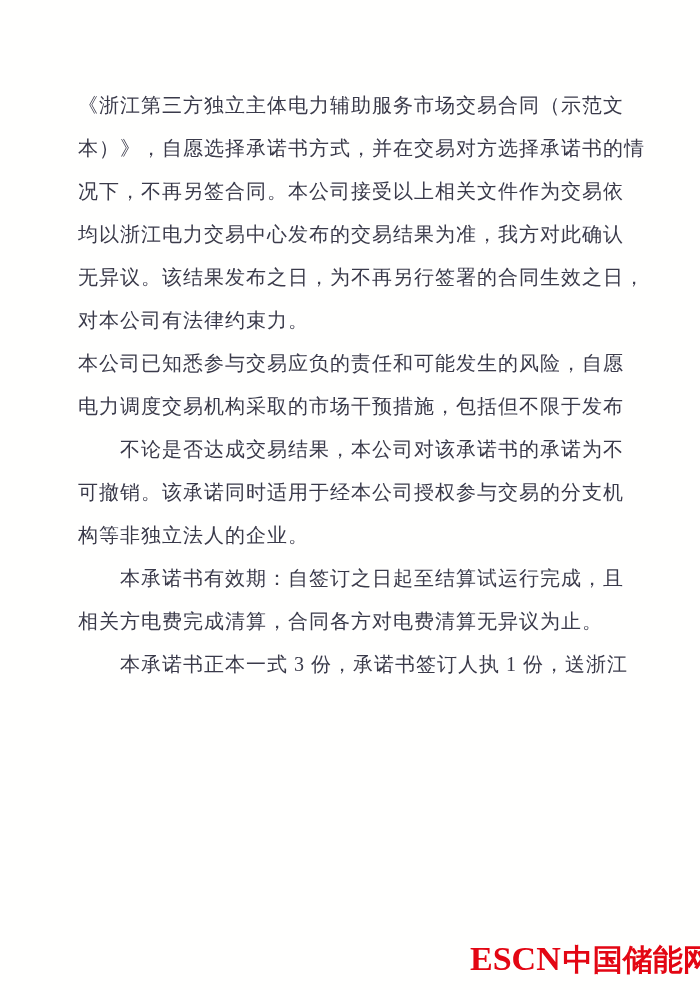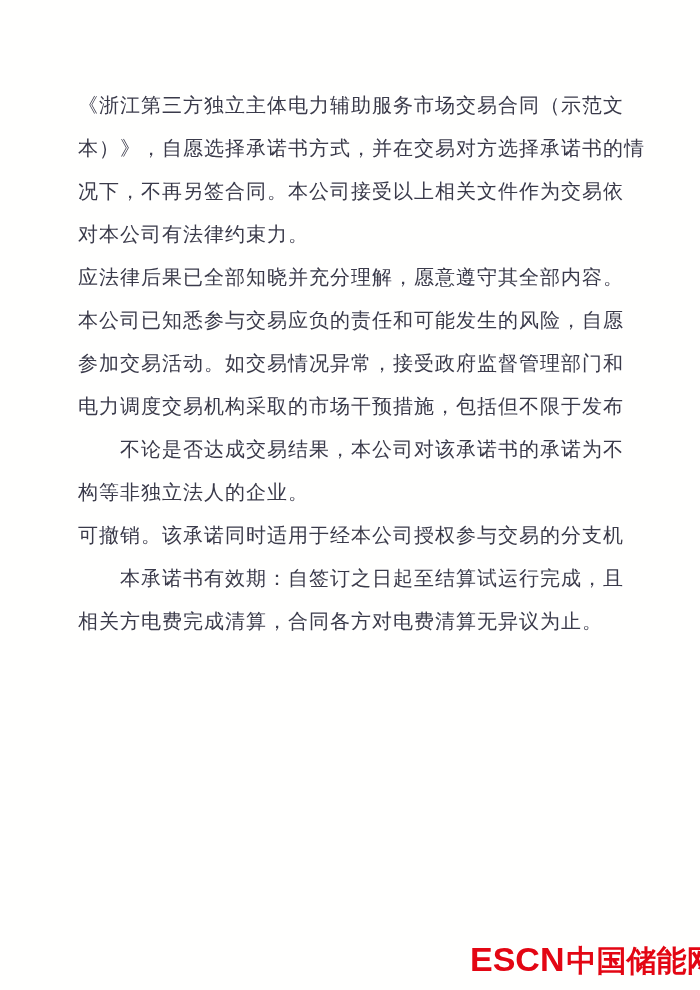--- a/index.html
+++ b/index.html
@@ -35,21 +35,21 @@
   }
   .watermark {
     position: absolute;
     left: 470px;
     top: 940px;
     white-space: nowrap;
     display: flex;
     align-items: baseline;
   }
   .wm-latin {
-    font-family: Liberation Sans, sans-serif;
+    font-family: Liberation Serif, serif;
     font-weight: 900;
     font-size: 34px;
     letter-spacing: 0px;
     color: #e30613;
   }
   .wm-cn {
     font-family: "Liberation Sans", "DejaVu Sans", sans-serif;
     font-weight: 900;
     font-size: 30px;
     letter-spacing: 0px;
@@ -59,30 +59,31 @@
 </style>
 </head>
 <body>
 
 <div class="page">
 
   <div class="doc-body">
     <div class="line">《浙江第三方独立主体电力辅助服务市场交易合同（示范文</div>
     <div class="line">本）》，自愿选择承诺书方式，并在交易对方选择承诺书的情</div>
     <div class="line">况下，不再另签合同。本公司接受以上相关文件作为交易依</div>
+    <div class="line">均以浙江电力交易中心发布的交易结果为准，我方对此确认</div>
+    <div class="line">无异议。该结果发布之日，为不再另行签署的合同生效之日，</div>
     <div class="line">对本公司有法律约束力。</div>
-    <div class="line">应法律后果已全部知晓并充分理解，愿意遵守其全部内容。</div>
     <div class="line">本公司已知悉参与交易应负的责任和可能发生的风险，自愿</div>
-    <div class="line">参加交易活动。如交易情况异常，接受政府监督管理部门和</div>
     <div class="line">电力调度交易机构采取的市场干预措施，包括但不限于发布</div>
     <div class="line indent">不论是否达成交易结果，本公司对该承诺书的承诺为不</div>
+    <div class="line">可撤销。该承诺同时适用于经本公司授权参与交易的分支机</div>
     <div class="line">构等非独立法人的企业。</div>
-    <div class="line">可撤销。该承诺同时适用于经本公司授权参与交易的分支机</div>
     <div class="line indent">本承诺书有效期：自签订之日起至结算试运行完成，且</div>
     <div class="line">相关方电费完成清算，合同各方对电费清算无异议为止。</div>
+    <div class="line indent">本承诺书正本一式 3 份，承诺书签订人执 1 份，送浙江</div>
   </div>
 
   <div class="watermark">
     <span class="wm-latin">ESCN</span>
     <span class="wm-cn">中国储能网</span>
   </div>
 
 </div>
 
 </body></html>

